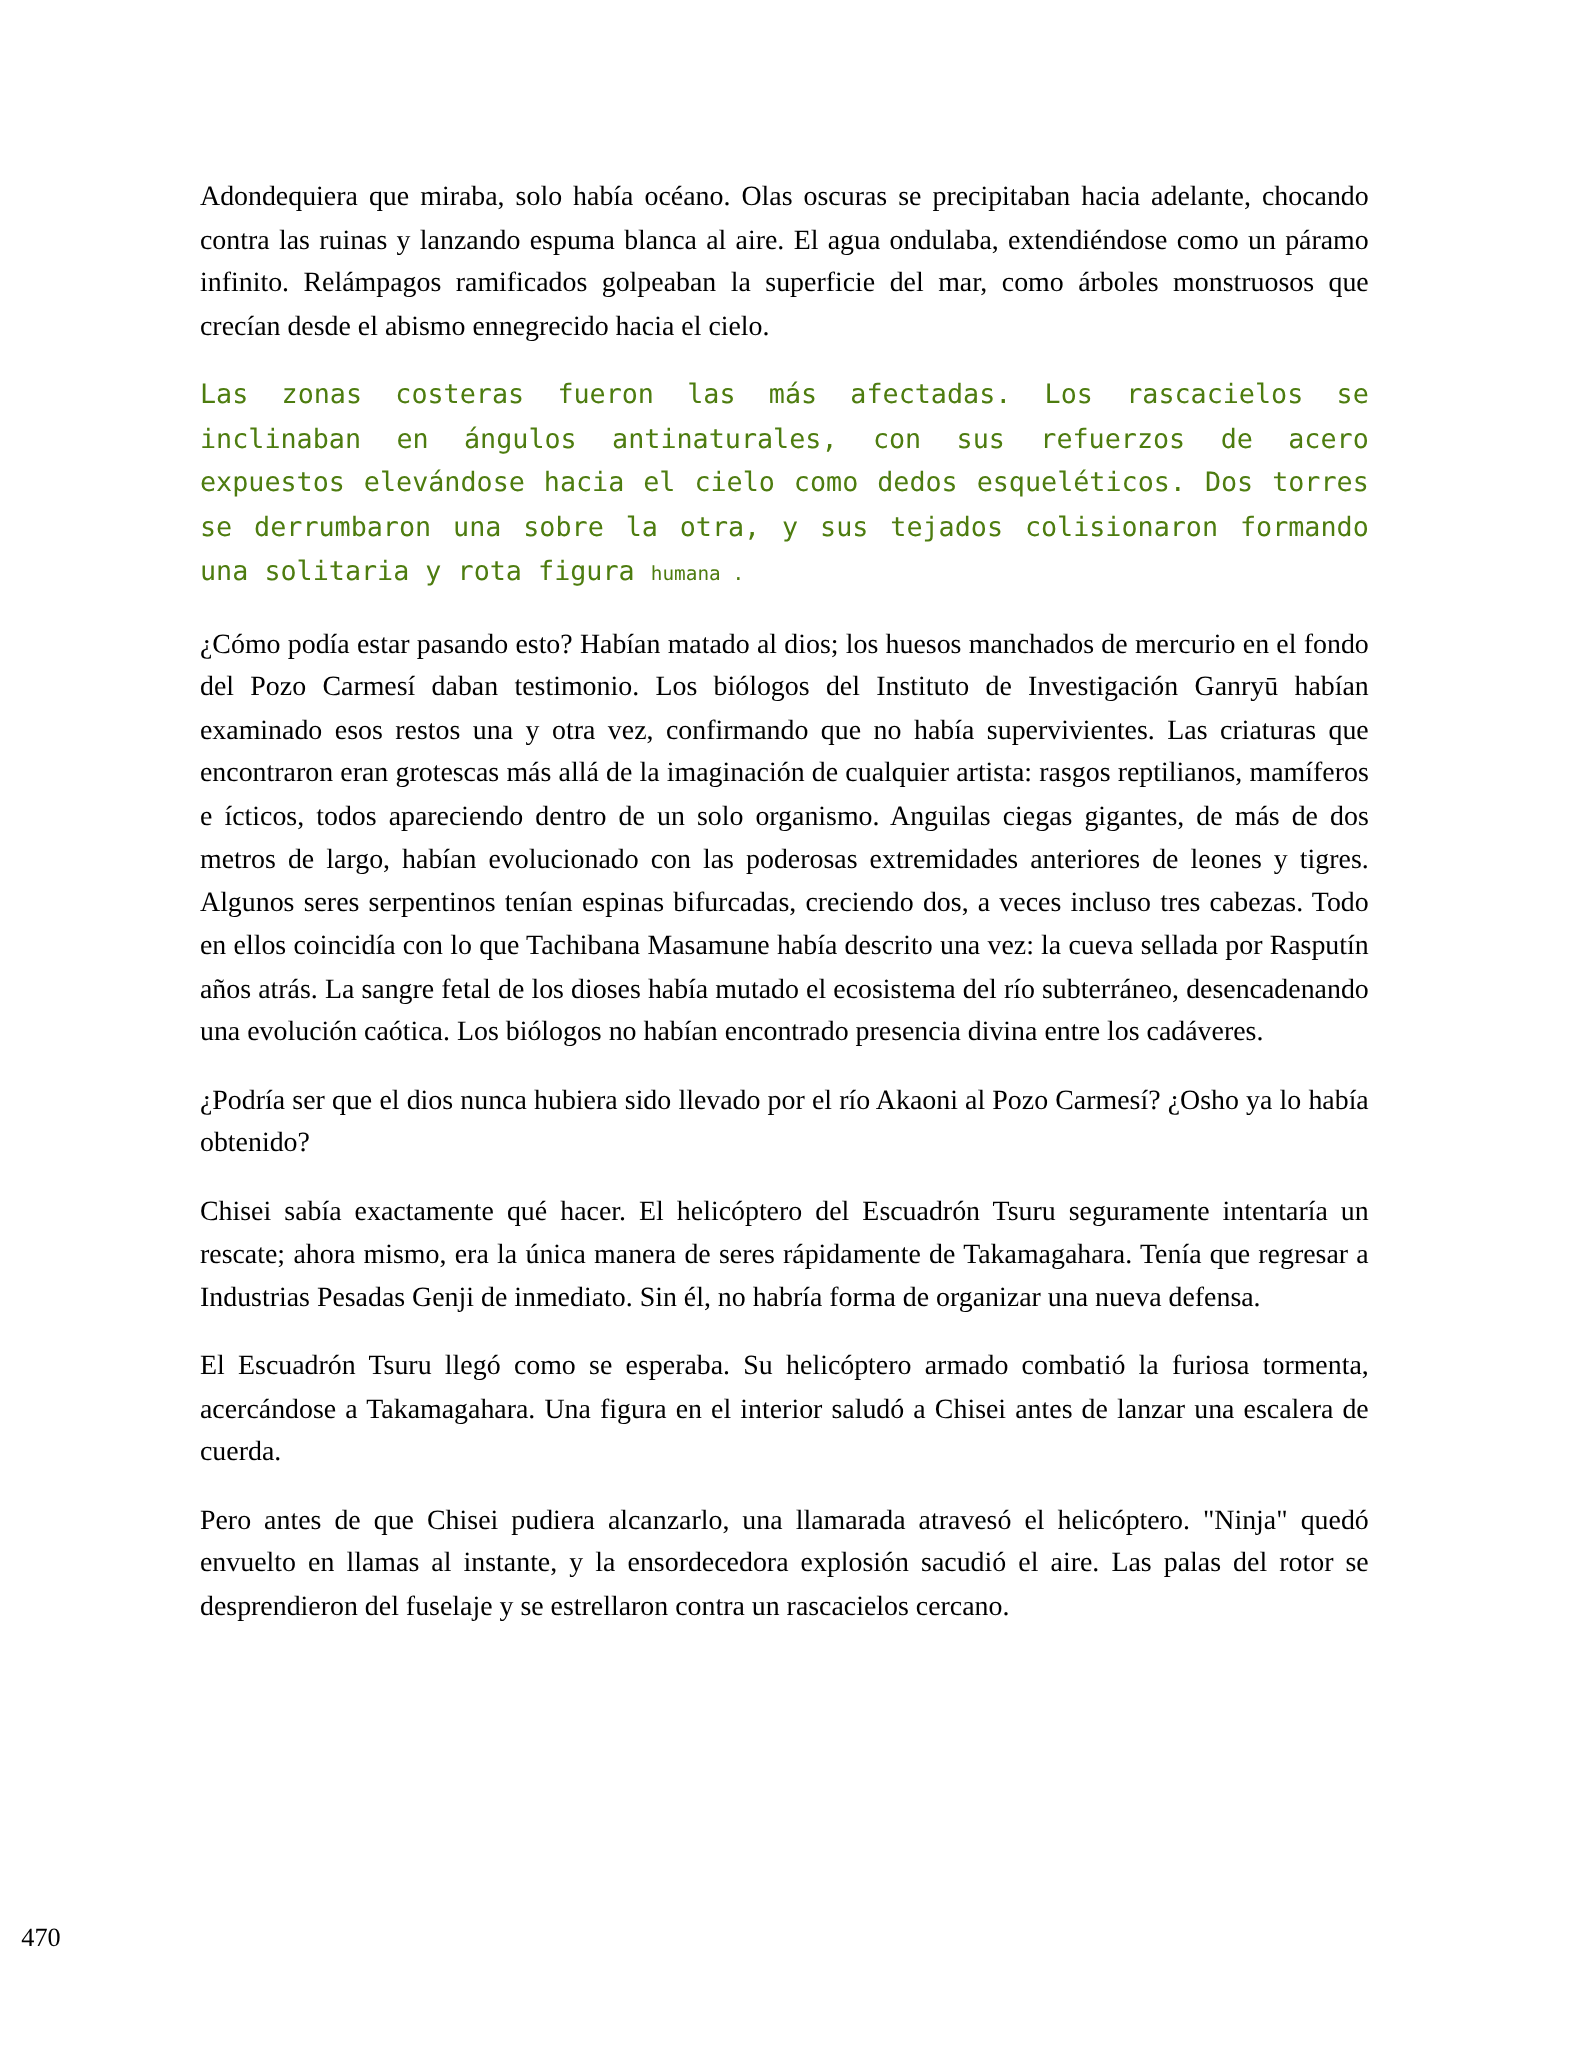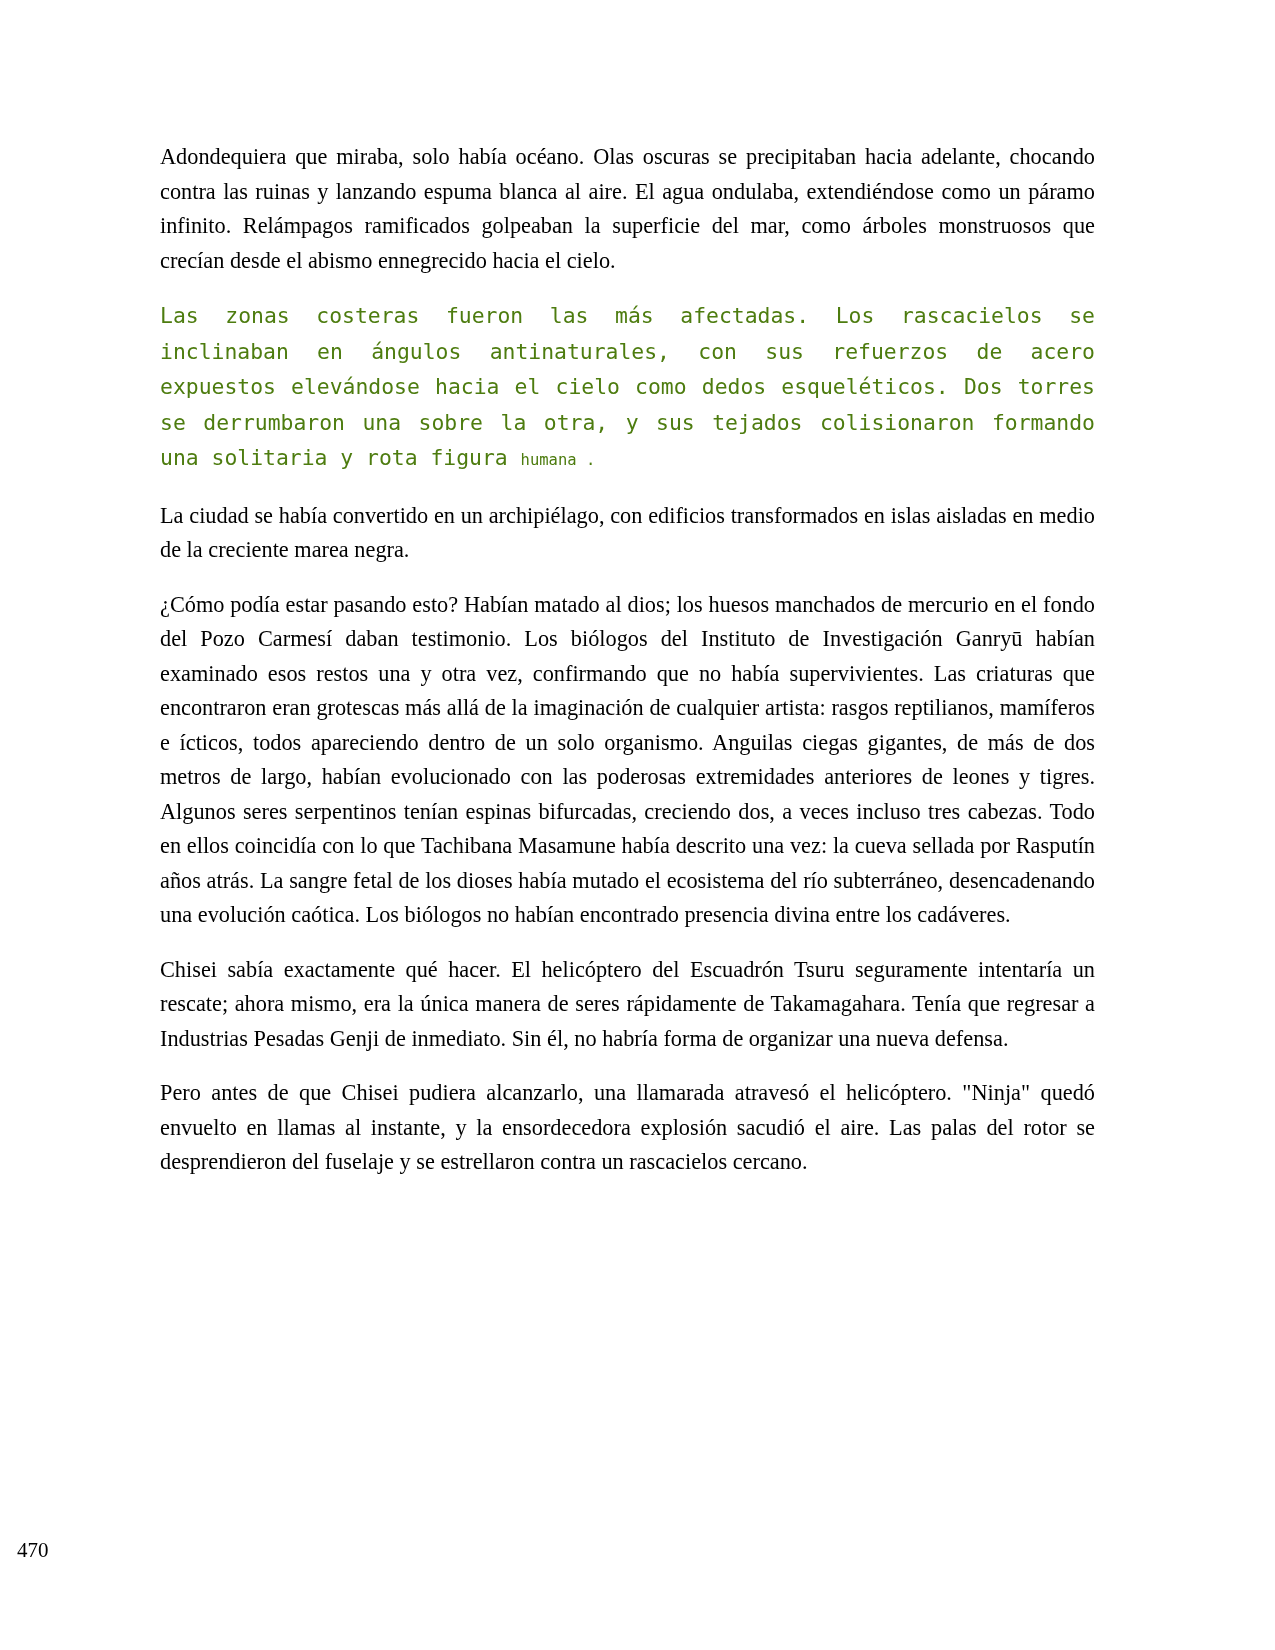--- a/index.html
+++ b/index.html
@@ -74,27 +74,28 @@
 <body>
 
 <div class="page">
 
   <div class="content">
 
     <p class="body-para">Adondequiera que miraba, solo había océano. Olas oscuras se precipitaban hacia adelante, chocando contra las ruinas y lanzando espuma blanca al aire. El agua ondulaba, extendiéndose como un páramo infinito. Relámpagos ramificados golpeaban la superficie del mar, como árboles monstruosos que crecían desde el abismo ennegrecido hacia el cielo.</p>
 
     <p class="mono-para"><span>Las zonas costeras fueron las más afectadas. Los rascacielos se inclinaban en ángulos antinaturales, con sus refuerzos de acero expuestos elevándose hacia el cielo como dedos esqueléticos. Dos torres se derrumbaron una sobre la otra, y sus tejados colisionaron formando una solitaria y rota figura </span><span class="tail-small">humana .</span></p>
 
-    <p class="body-para">La ciudad se había convertido en un archipiélago, con edificios transformados en islas aisladas en medio de la creciente marea negra.</p>
 
     <p class="body-para">¿Cómo podía estar pasando esto? Habían matado al dios; los huesos manchados de mercurio en el fondo del Pozo Carmesí daban testimonio. Los biólogos del Instituto de Investigación Ganryū habían examinado esos restos una y otra vez, confirmando que no había supervivientes. Las criaturas que encontraron eran grotescas más allá de la imaginación de cualquier artista: rasgos reptilianos, mamíferos e ícticos, todos apareciendo dentro de un solo organismo. Anguilas ciegas gigantes, de más de dos metros de largo, habían evolucionado con las poderosas extremidades anteriores de leones y tigres. Algunos seres serpentinos tenían espinas bifurcadas, creciendo dos, a veces incluso tres cabezas. Todo en ellos coincidía con lo que Tachibana Masamune había descrito una vez: la cueva sellada por Rasputín años atrás. La sangre fetal de los dioses había mutado el ecosistema del río subterráneo, desencadenando una evolución caótica. Los biólogos no habían encontrado presencia divina entre los cadáveres.</p>
 
+    <p class="body-para">¿Podría ser que el dios nunca hubiera sido llevado por el río Akaoni al Pozo Carmesí? ¿Osho ya lo había obtenido?</p>
 
     <p class="body-para">Chisei sabía exactamente qué hacer. El helicóptero del Escuadrón Tsuru seguramente intentaría un rescate; ahora mismo, era la única manera de seres rápidamente de Takamagahara. Tenía que regresar a Industrias Pesadas Genji de inmediato. Sin él, no habría forma de organizar una nueva defensa.</p>
 
+    <p class="body-para">El Escuadrón Tsuru llegó como se esperaba. Su helicóptero armado combatió la furiosa tormenta, acercándose a Takamagahara. Una figura en el interior saludó a Chisei antes de lanzar una escalera de cuerda.</p>
 
     <p class="body-para">Pero antes de que Chisei pudiera alcanzarlo, una llamarada atravesó el helicóptero. "Ninja" quedó envuelto en llamas al instante, y la ensordecedora explosión sacudió el aire. Las palas del rotor se desprendieron del fuselaje y se estrellaron contra un rascacielos cercano.</p>
 
   </div>
 
   <div class="folio">470</div>
 
 </div>
 
 </body></html>

